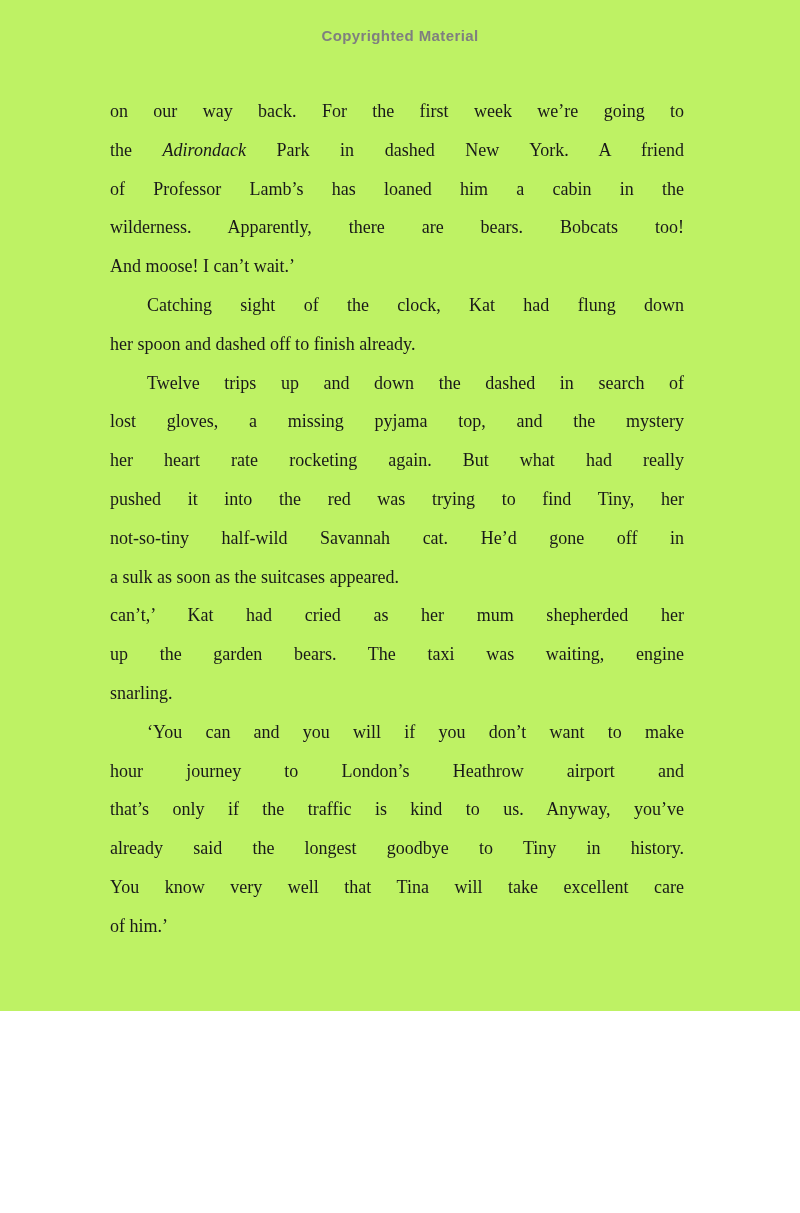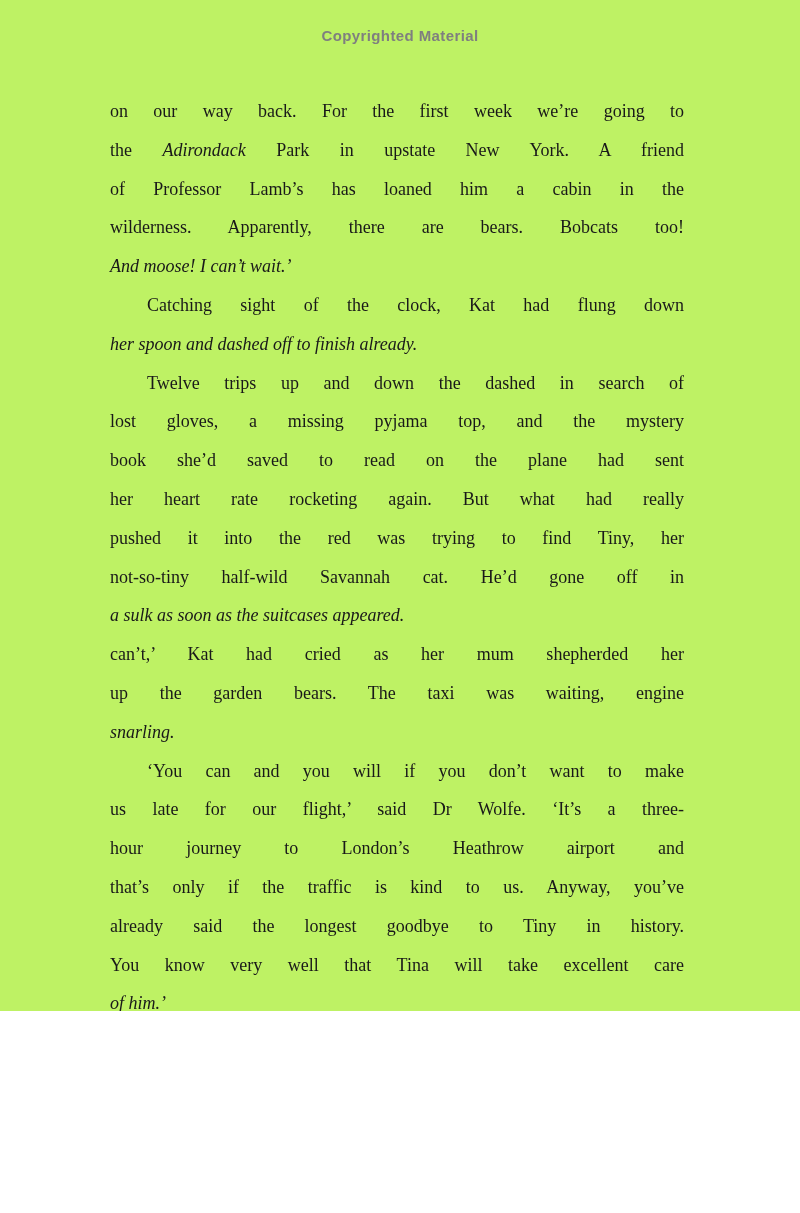--- a/index.html
+++ b/index.html
@@ -37,21 +37,20 @@
     font-size: 18px;
     line-height: 38.8px;
   }
   .line {
     text-align: justify;
     text-align-last: justify;
   }
   .line.last {
     text-align: center;
     text-align-last: left;
-    font-style: italic;
   }
   .line.indent {
     padding-left: 37px;
   }
   .italic { font-style: italic; }
   .page-number {
     position: absolute;
     left: 0;
     top: 1096px;
     width: 794px;
@@ -61,38 +60,36 @@
   }
 </style>
 </head>
 <body>
 
 <div class="page">
   <div class="notice top">Copyrighted Material</div>
 
   <div class="text-block">
       <div class="line"><span>on our way back. For the first week we’re going to</span></div>
-      <div class="line"><span>the </span><span class="italic">Adirondack</span><span> Park in upstate New York. A friend</span></div>
+      <div class="line"><span>the </span><span class="italic">Adirondack</span><span> Park in dashed New York. A friend</span></div>
       <div class="line"><span>of Professor Lamb’s has loaned him a cabin in the</span></div>
       <div class="line"><span>wilderness. Apparently, there are bears. Bobcats too!</span></div>
       <div class="line last"><span>And moose! I can’t wait.’</span></div>
       <div class="line indent"><span>Catching sight of the clock, Kat had flung down</span></div>
       <div class="line last"><span>her spoon and dashed off to finish already.</span></div>
       <div class="line indent"><span>Twelve trips up and down the dashed in search of</span></div>
       <div class="line"><span>lost gloves, a missing pyjama top, and the mystery</span></div>
-      <div class="line"><span>book she’d saved to read on the plane had sent</span></div>
       <div class="line"><span>her heart rate rocketing again. But what had really</span></div>
       <div class="line"><span>pushed it into the red was trying to find Tiny, her</span></div>
       <div class="line"><span>not-so-tiny half-wild Savannah cat. He’d gone off in</span></div>
       <div class="line last"><span>a sulk as soon as the suitcases appeared.</span></div>
       <div class="line"><span>can’t,’ Kat had cried as her mum shepherded her</span></div>
       <div class="line"><span>up the garden bears. The taxi was waiting, engine</span></div>
       <div class="line last"><span>snarling.</span></div>
       <div class="line indent"><span>‘You can and you will if you don’t want to make</span></div>
-      <div class="line"><span>us late for our flight,’ said Dr Wolfe. ‘It’s a three-</span></div>
       <div class="line"><span>hour journey to London’s Heathrow airport and</span></div>
       <div class="line"><span>that’s only if the traffic is kind to us. Anyway, you’ve</span></div>
       <div class="line"><span>already said the longest goodbye to Tiny in history.</span></div>
       <div class="line"><span>You know very well that Tina will take excellent care</span></div>
       <div class="line last"><span>of him.’</span></div>
     </div>
 
   <div class="page-number">4</div>
 
   <div class="notice bottom">Copyrighted Material</div>

